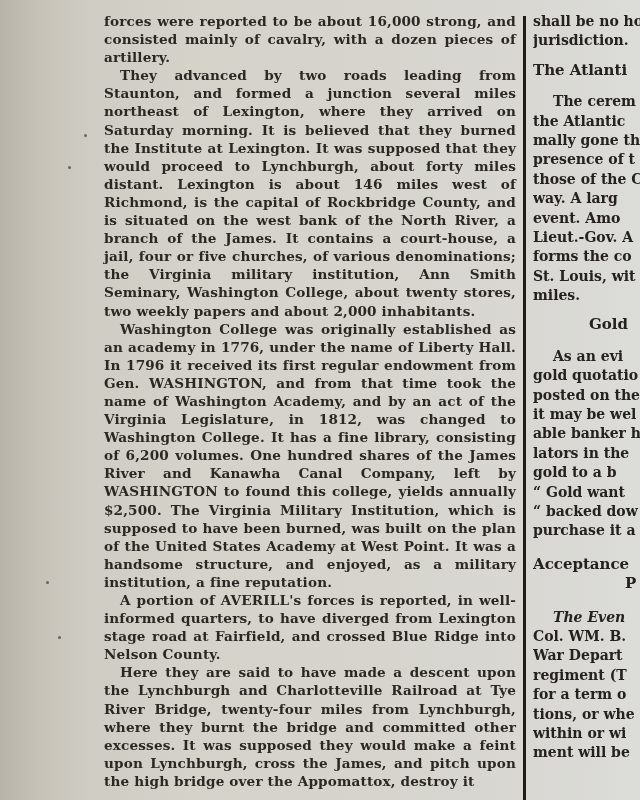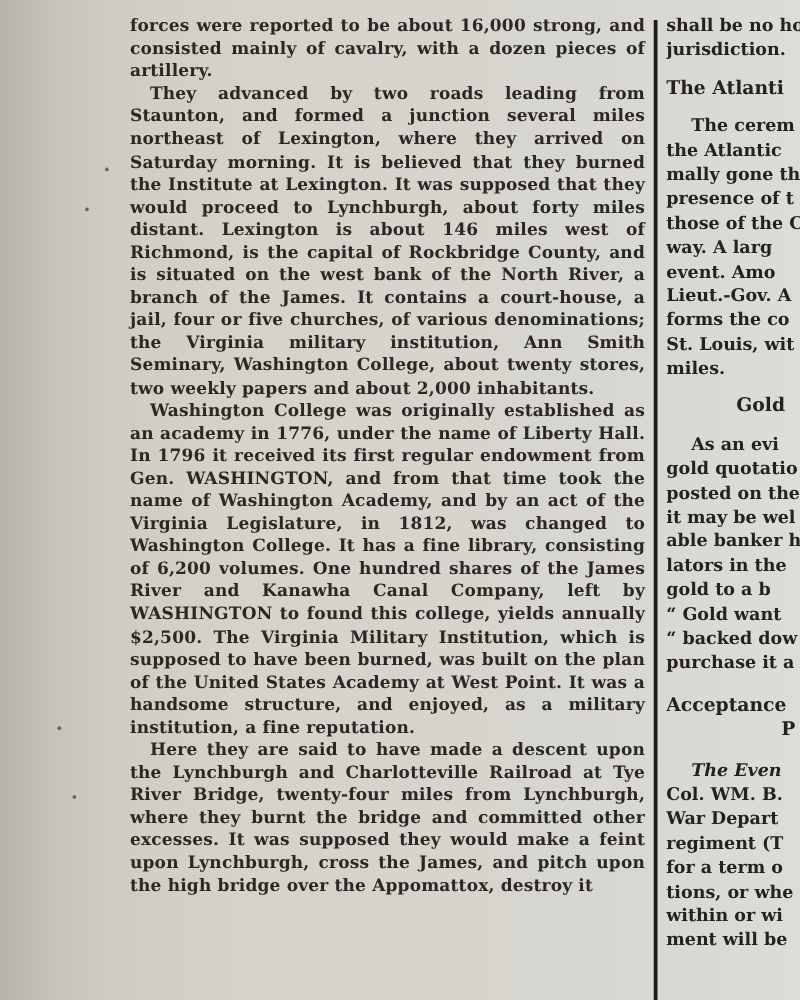--- a/index.html
+++ b/index.html
@@ -45,20 +45,21 @@
   <div class="speck" style="left:84px;top:118px"></div>
   <div class="speck" style="left:68px;top:150px"></div>
   <div class="speck" style="left:46px;top:565px"></div>
   <div class="speck" style="left:58px;top:620px"></div>
   <div class="speck" style="left:22px;top:796px"></div>
 
   <div class="col-left">
     <p class="cont">forces were reported to be about 16,000 strong, and consisted mainly of cavalry, with a dozen pieces of artillery.</p>
     <p>They advanced by two roads leading from Staunton, and formed a junction several miles northeast of Lexington, where they arrived on Saturday morning. It is believed that they burned the Institute at Lexington. It was supposed that they would proceed to Lynchburgh, about forty miles distant. Lexington is about 146 miles west of Richmond, is the capital of Rockbridge County, and is situated on the west bank of the North River, a branch of the James. It contains a court-house, a jail, four or five churches, of various denominations; the Virginia military institution, Ann Smith Seminary, Washington College, about twenty stores, two weekly papers and about 2,000 inhabitants.</p>
     <p>Washington College was originally established as an academy in 1776, under the name of Liberty Hall. In 1796 it received its first regular endowment from Gen. WASHINGTON, and from that time took the name of Washington Academy, and by an act of the Virginia Legislature, in 1812, was changed to Washington College. It has a fine library, consisting of 6,200 volumes. One hundred shares of the James River and Kanawha Canal Company, left by WASHINGTON to found this college, yields annually $2,500. The Virginia Military Institution, which is supposed to have been burned, was built on the plan of the United States Academy at West Point. It was a handsome structure, and enjoyed, as a military institution, a fine reputation.</p>
+    <p>A portion of AVERILL's forces is reported, in well-informed quarters, to have diverged from Lexington stage road at Fairfield, and crossed Blue Ridge into Nelson County.</p>
     <p>Here they are said to have made a descent upon the Lynchburgh and Charlotteville Railroad at Tye River Bridge, twenty-four miles from Lynchburgh, where they burnt the bridge and committed other excesses. It was supposed they would make a feint upon Lynchburgh, cross the James, and pitch upon the high bridge over the Appomattox, destroy it</p>
   </div>
 
   <div class="rule"></div>
 
   <div class="col-right">
     <span class="ln">shall be no ho</span>
     <span class="ln">jurisdiction.</span>
 
     <span class="hd">The Atlanti</span>

